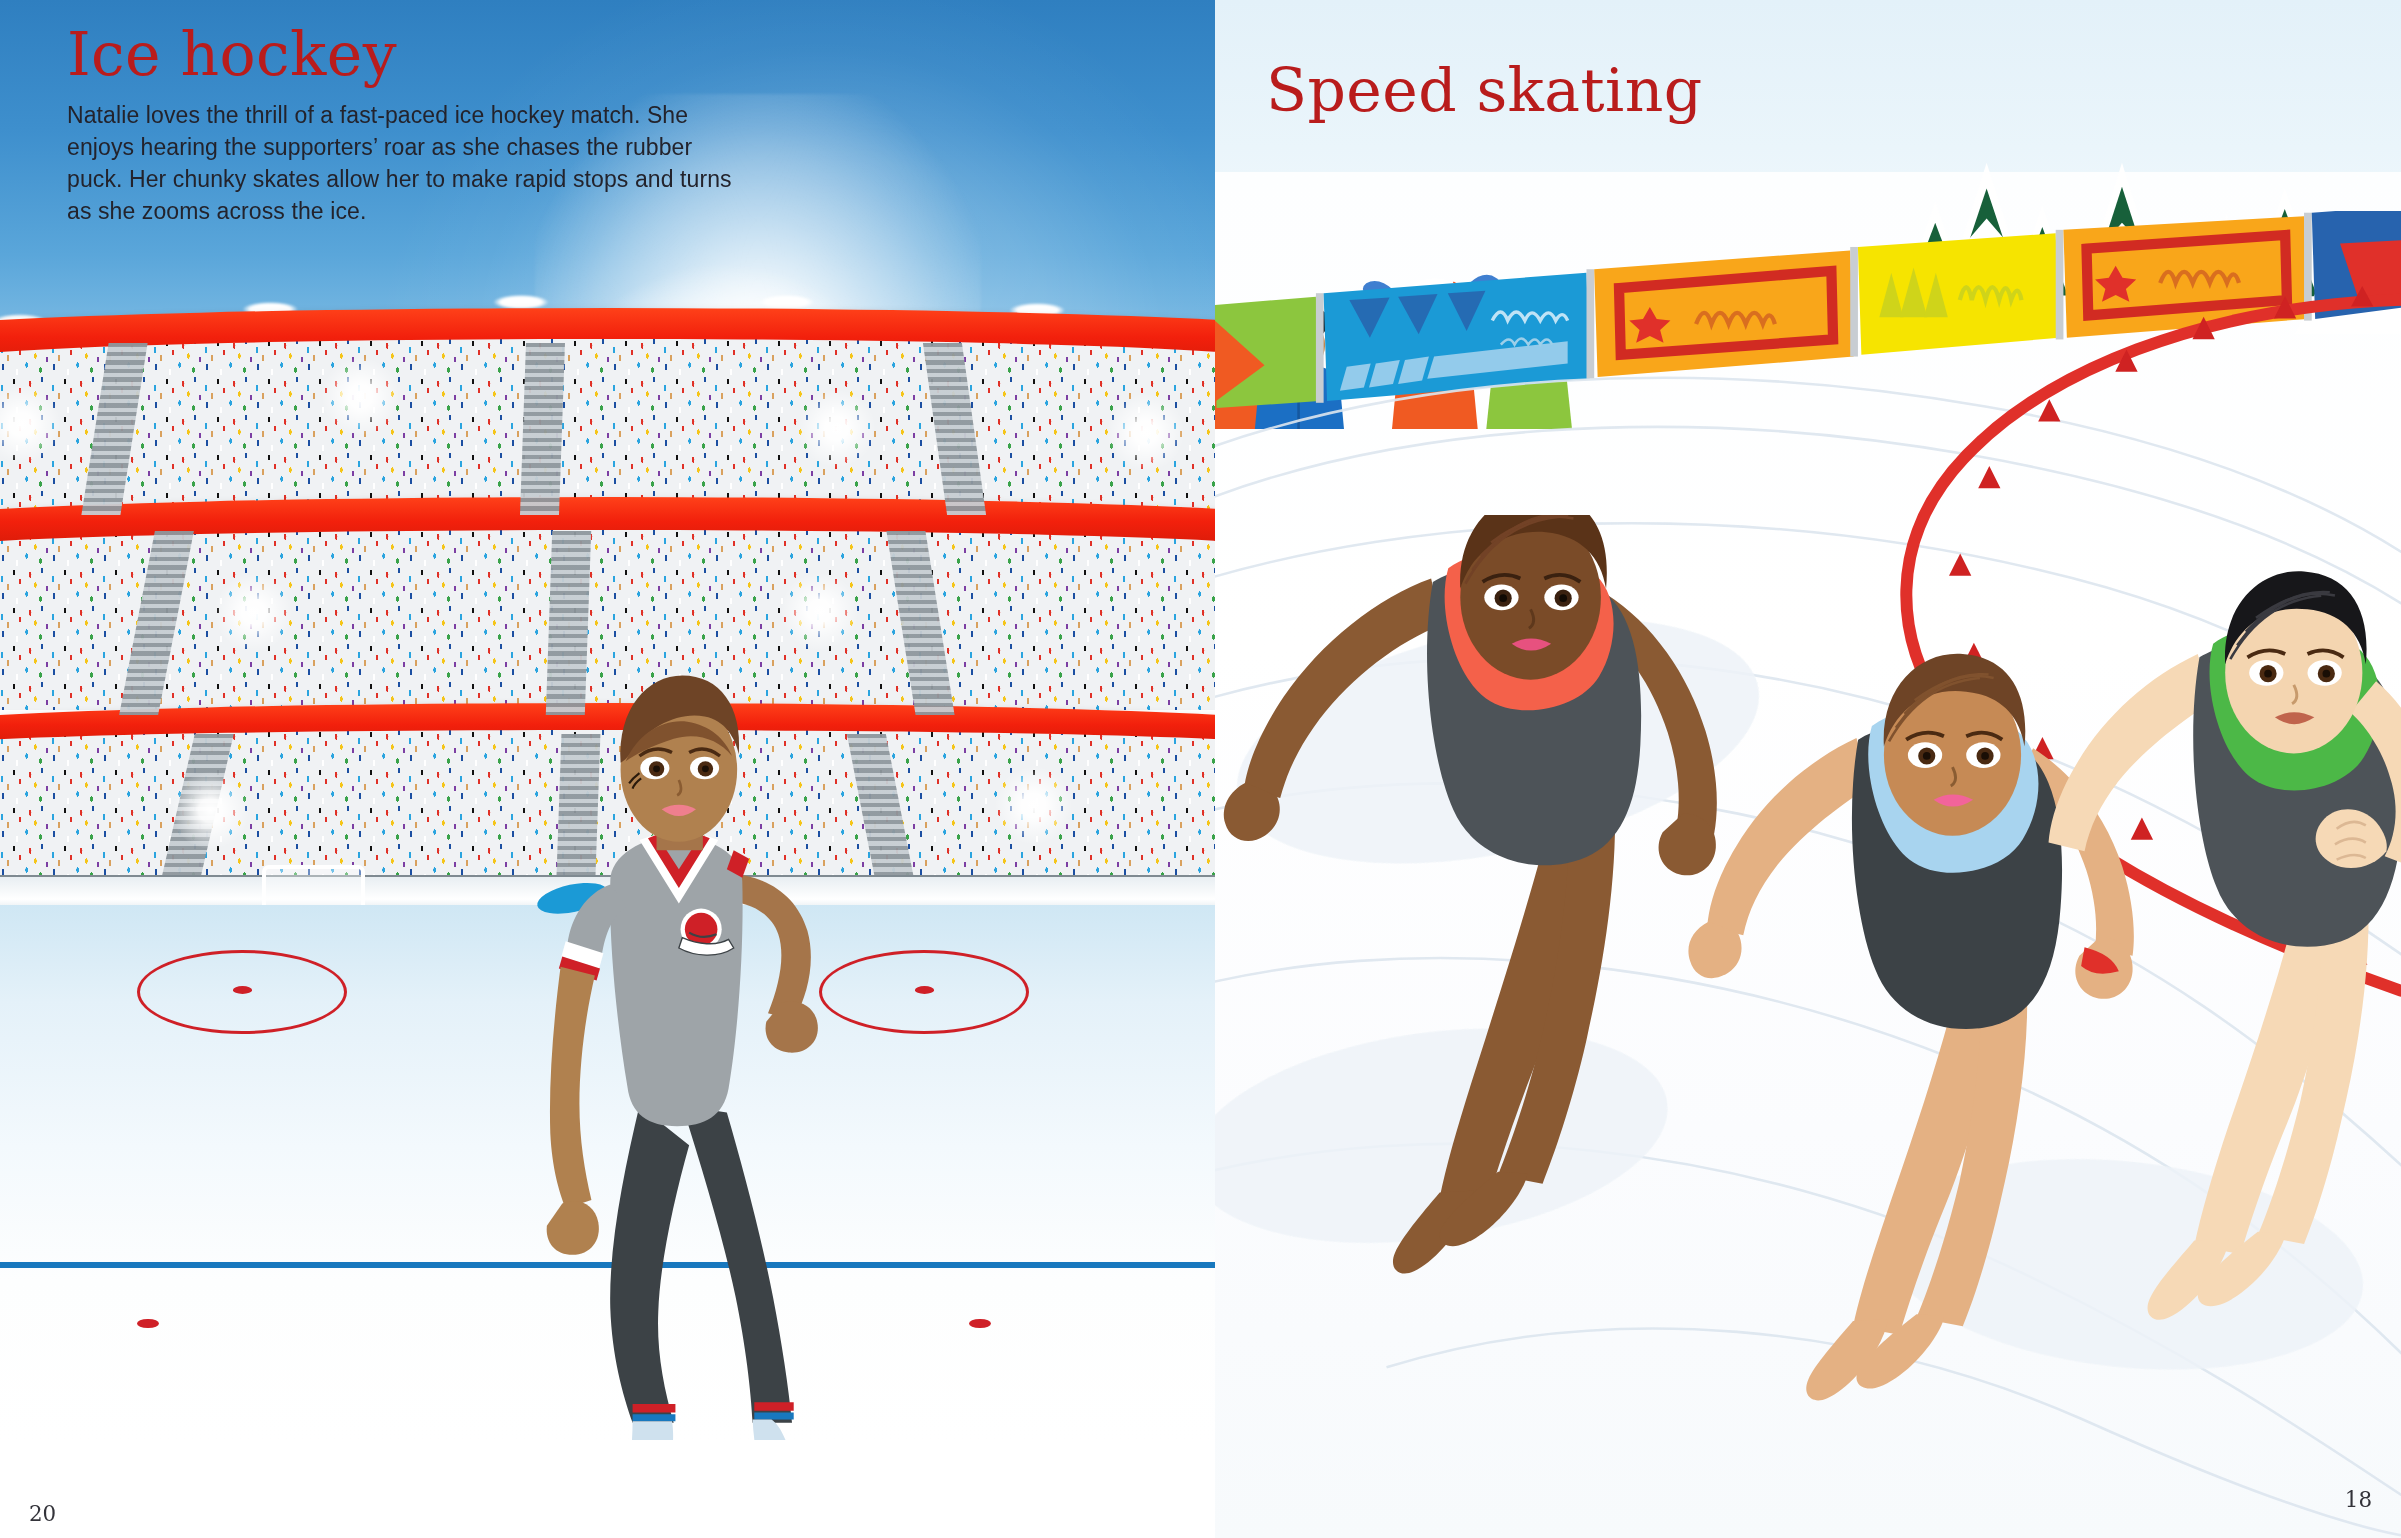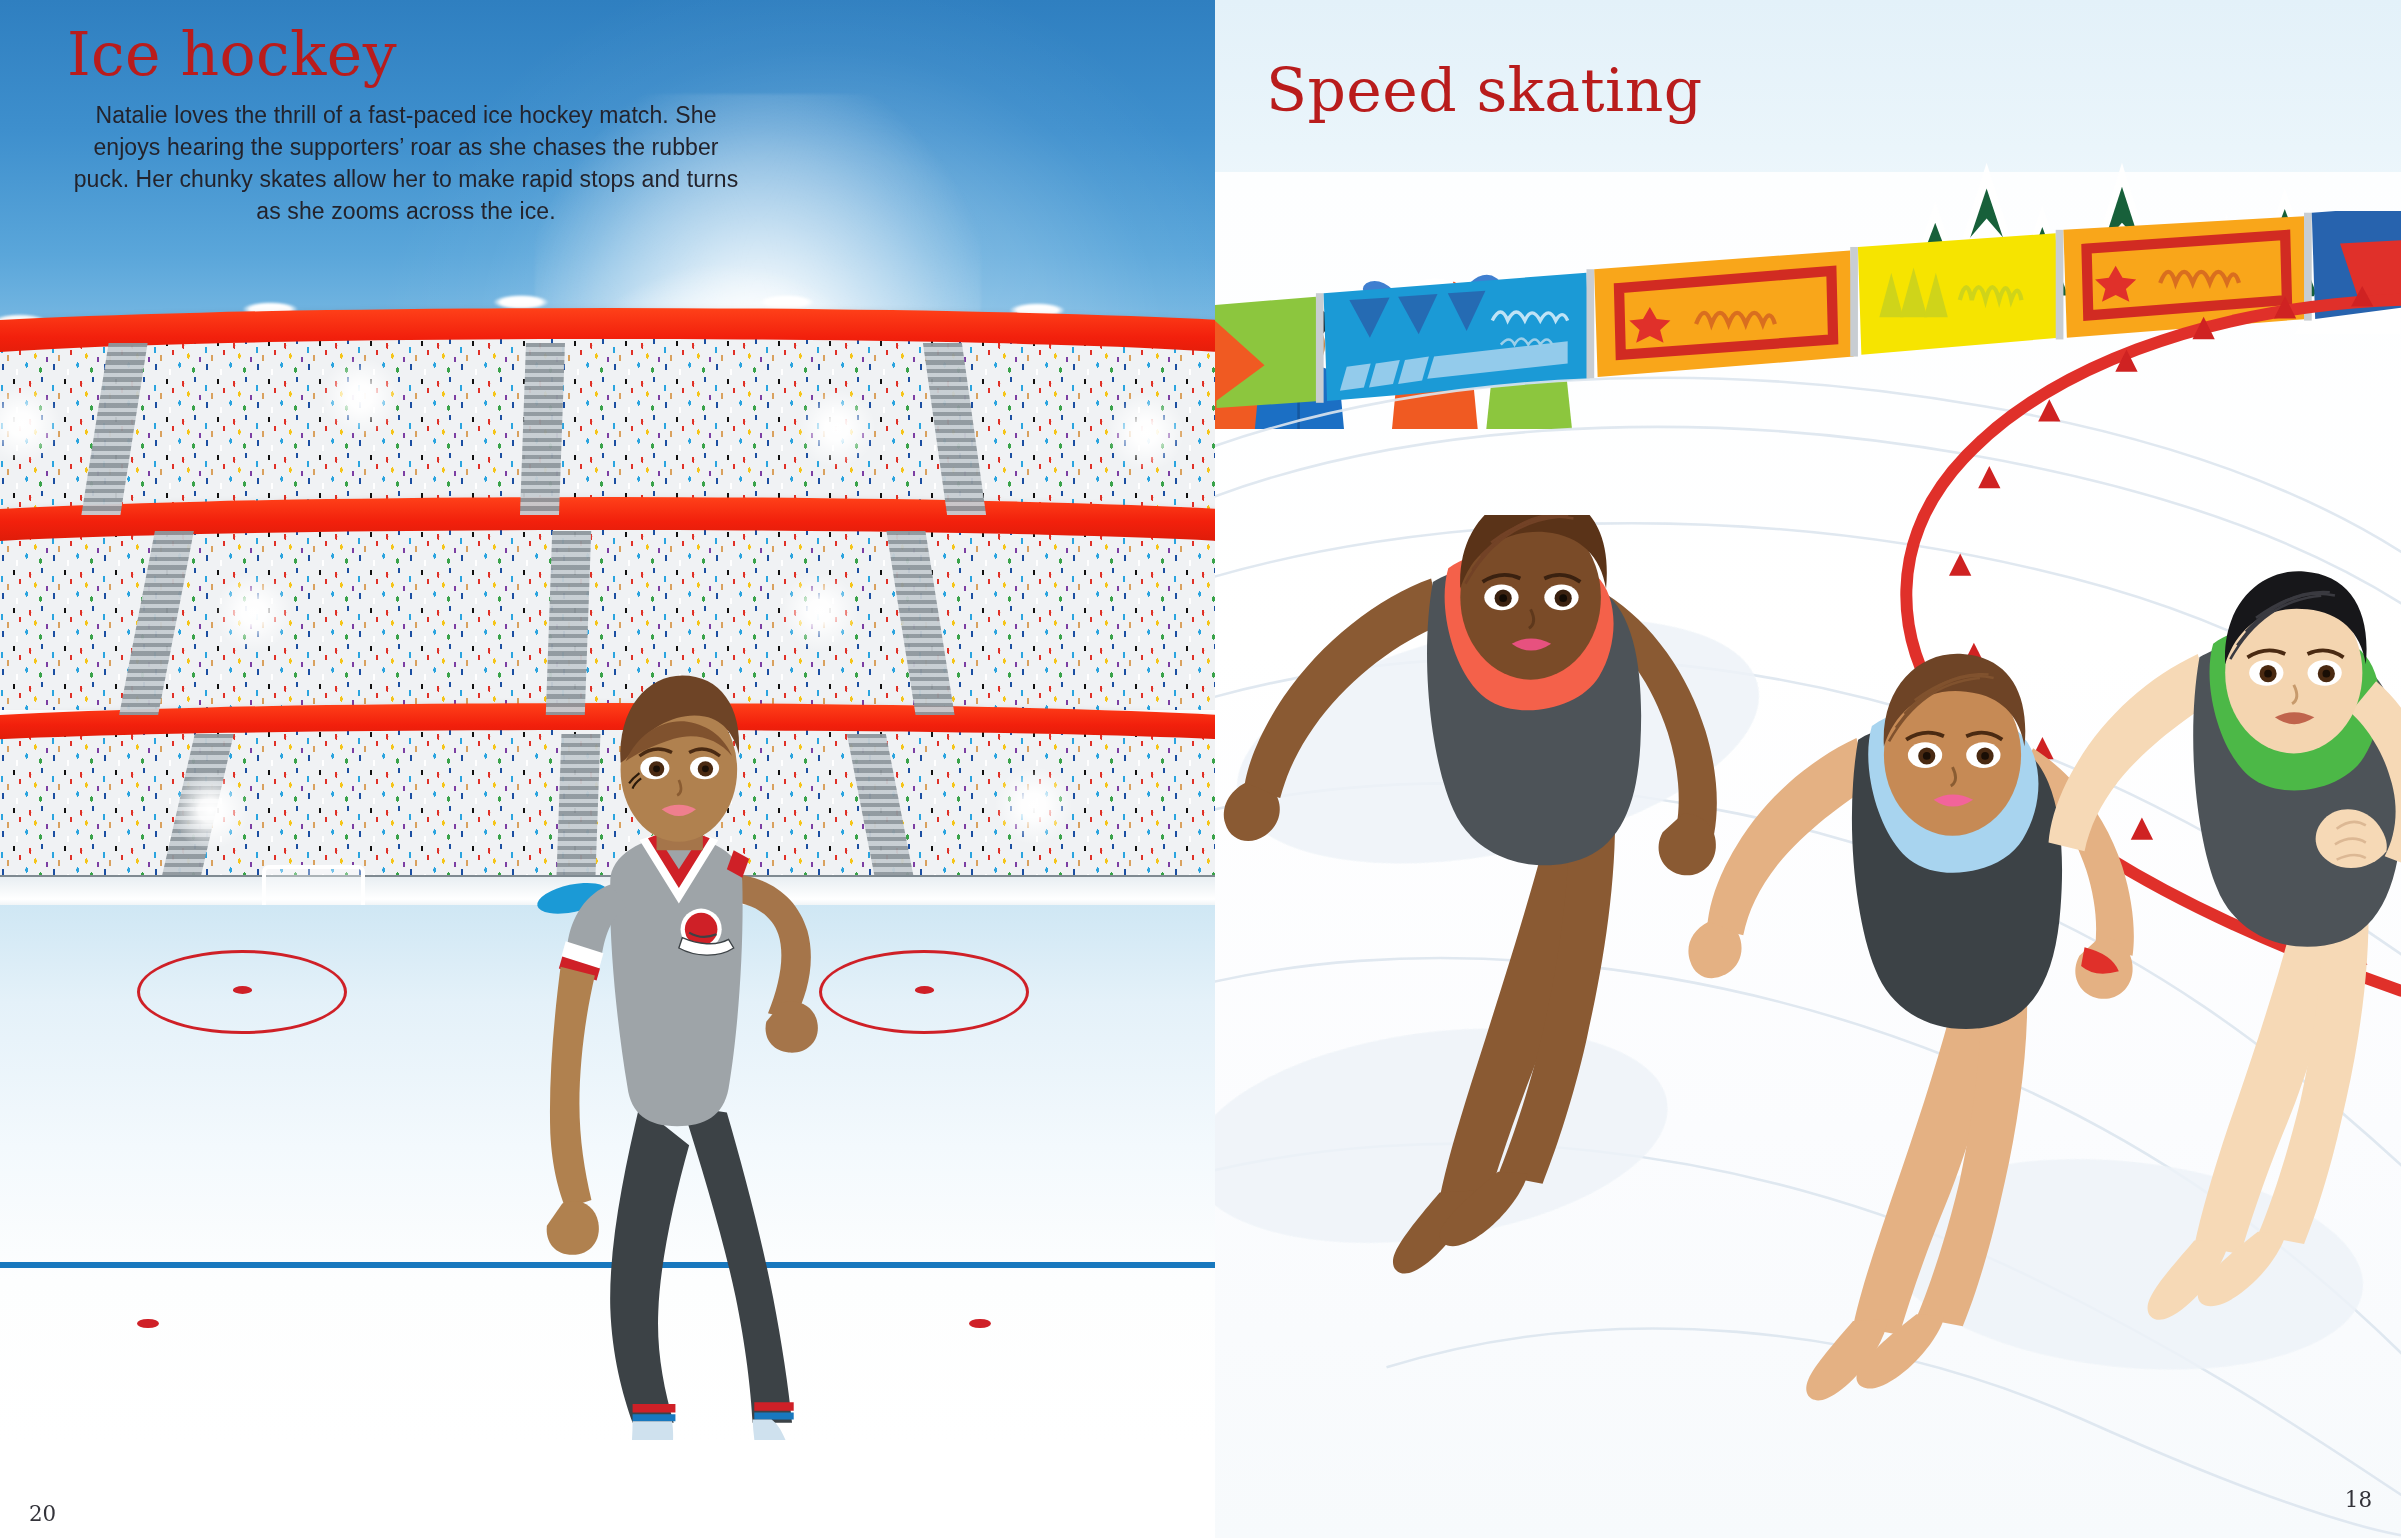--- a/index.html
+++ b/index.html
@@ -150,21 +150,21 @@
     font-family:"Liberation Sans", sans-serif;
     color:#23232c; font-size:23px; line-height:32px;
     letter-spacing:0.1px;
   }
   .folio {
     font-family:"DejaVu Serif", serif;
     font-size:21.4px; color:#33333a;
   }
   .txt-left  { position:absolute; left:67px; top:19px; width:678px; z-index:40; }
   .txt-left .title { font-size:60px; line-height:70px; }
-  .txt-left .body-copy { margin-top:10.3px;text-align:center; }
+  .txt-left .body-copy { margin-top:10.3px; }
   .txt-right { position:absolute; left:51px; top:19px; width:686px; z-index:40;margin-top:36px; }
   .txt-right .title { font-size:60px; line-height:70px; }
   .txt-right .body-copy { margin-top:10.3px; }
 
   .folio-left  { position:absolute; left:29px;  bottom:13px; z-index:60; }
   .folio-right { position:absolute; right:29px; bottom:27.4px; z-index:60; }
 </style>
 </head>
 <body>
 

